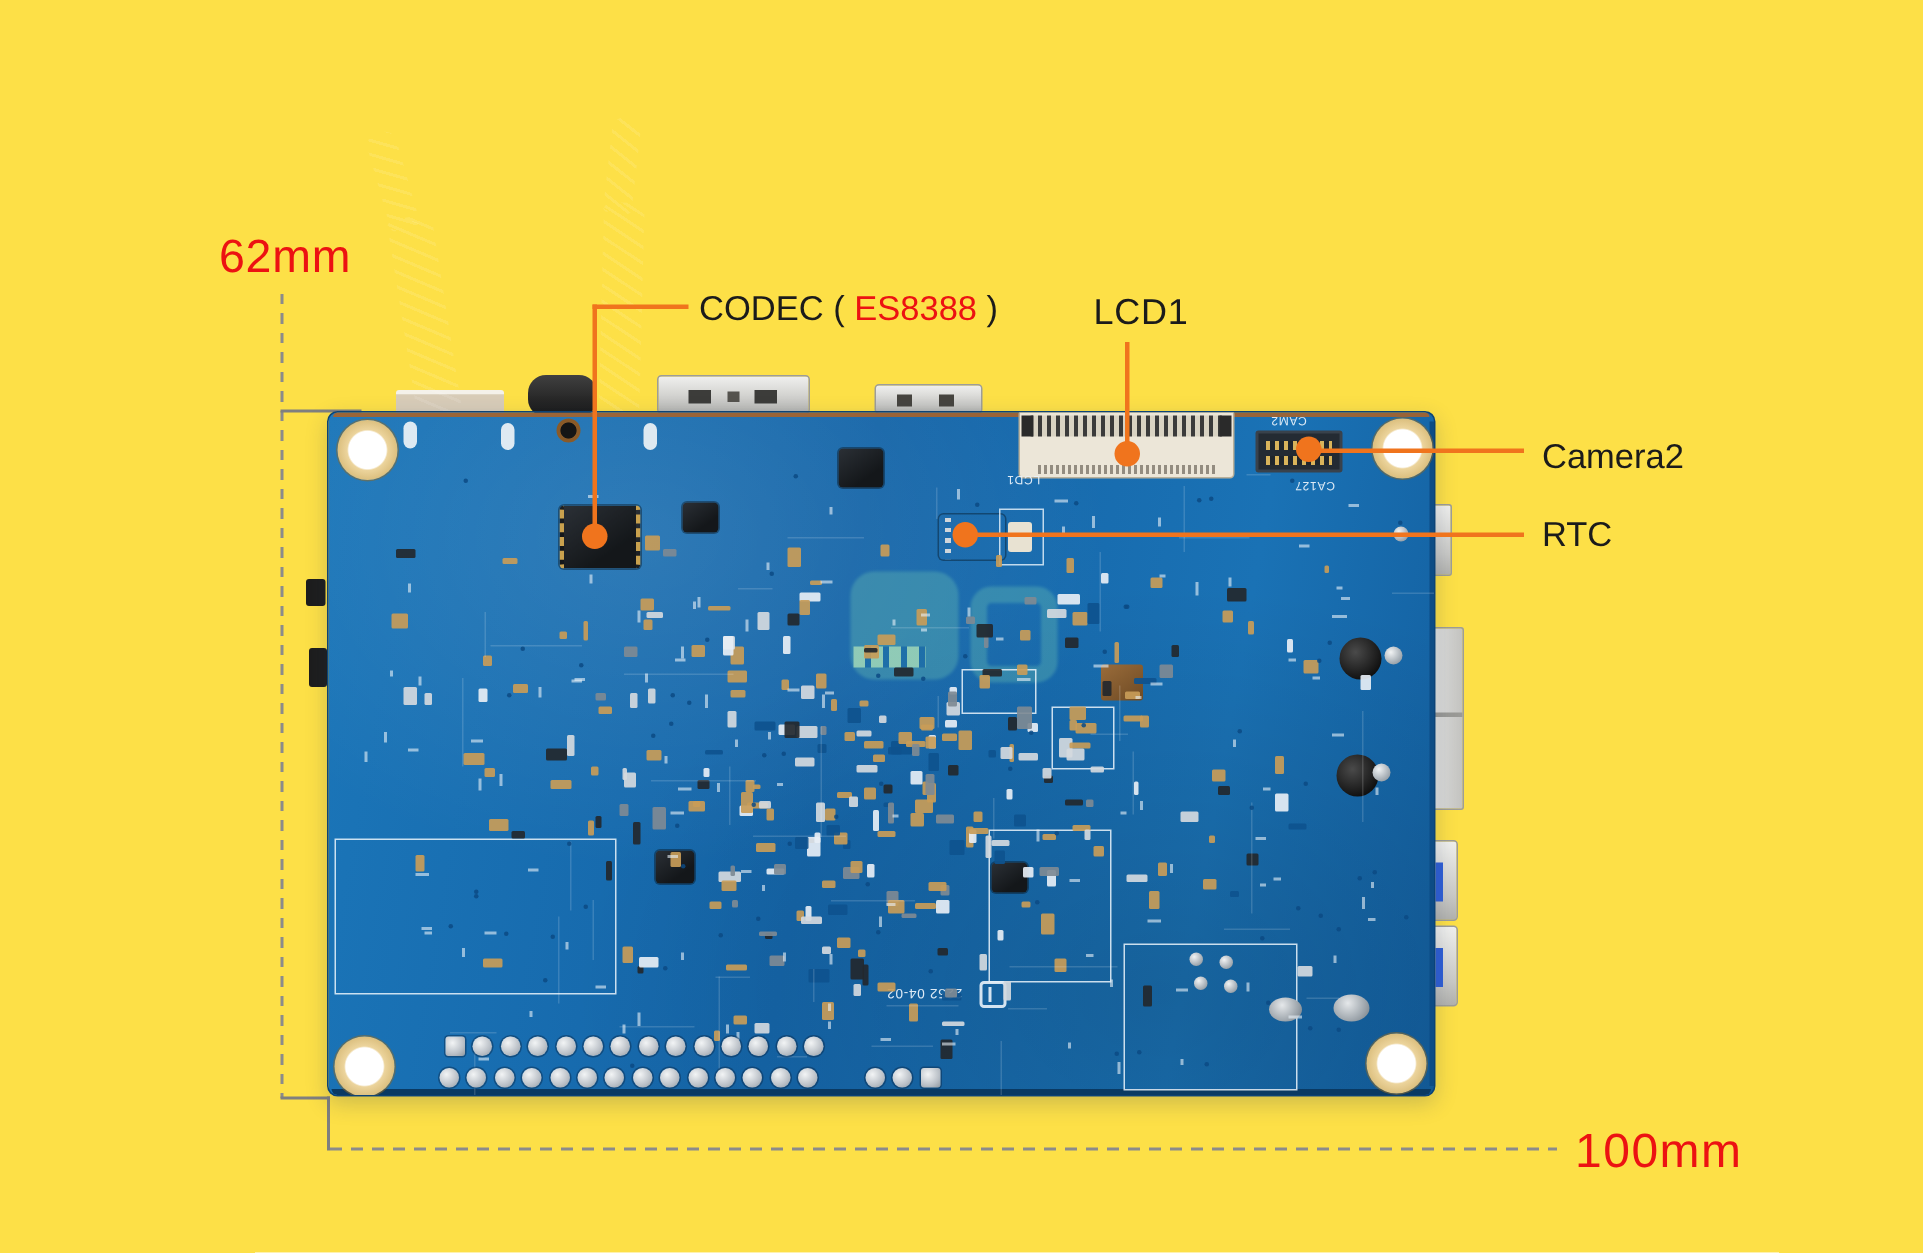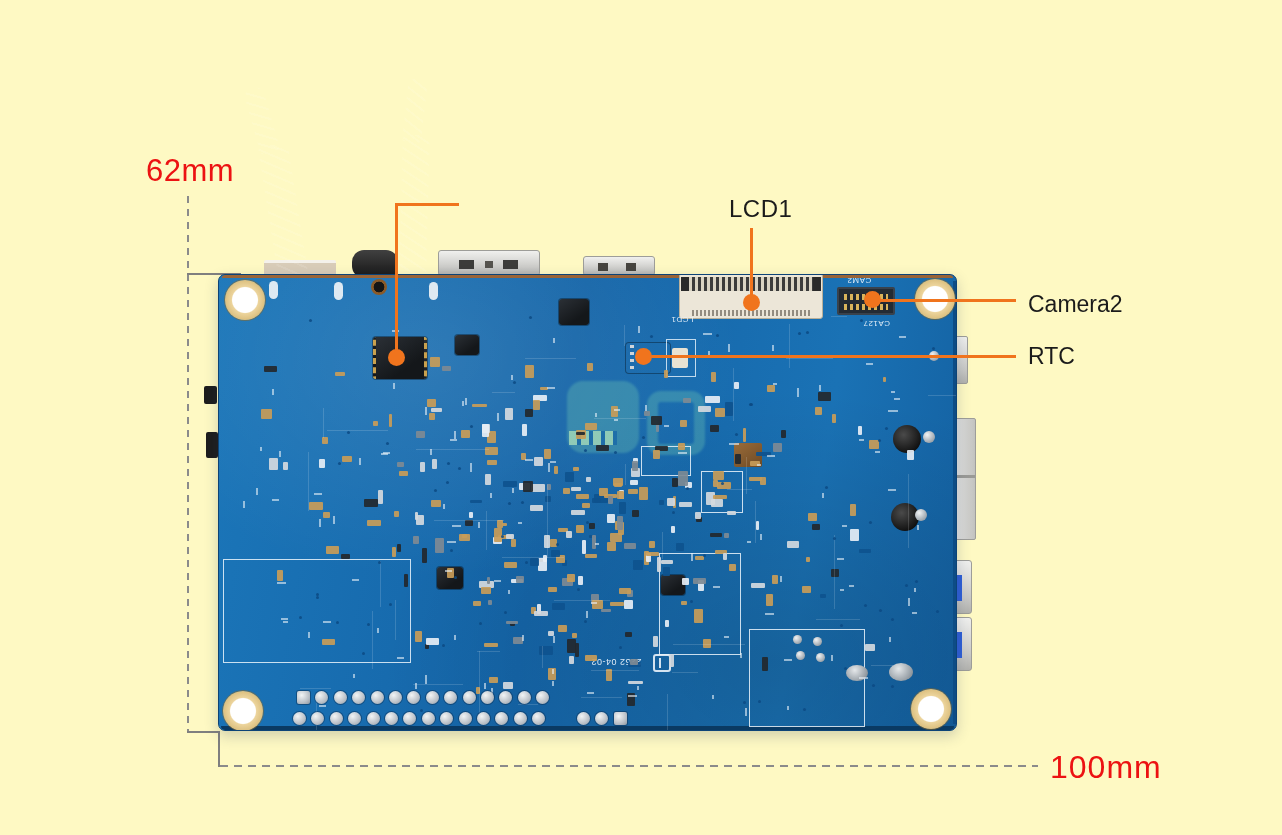--- a/index.html
+++ b/index.html
@@ -1,17 +1,17 @@
 <!DOCTYPE html>
 <html><head>
 <meta charset="utf-8">
 <style>
   html,body{margin:0;padding:0;background:#ffffff;}
   #stage{
-    position:relative;width:1282px;height:835px;background:#fef9c3;overflow:hidden;
+    position:relative;width:1282px;height:835px;background:#fde047;overflow:hidden;
     font-family:"Liberation Sans","DejaVu Sans",sans-serif;
   }
   
   .dim-text{position:absolute;color:#ec1212;font-weight:400;white-space:pre;}
   #dim-height-label{left:146px;top:153px;font-size:31px;letter-spacing:.5px;}
   #dim-width-label{left:1050px;top:749px;font-size:32px;letter-spacing:1px;}
   .dash-v{position:absolute;width:2px;background:repeating-linear-gradient(180deg,#8b8b8b 0 7px,transparent 7px 13px);}
   .dash-h{position:absolute;height:2px;background:repeating-linear-gradient(90deg,#8b8b8b 0 8px,transparent 8px 14px);}
   .tick{position:absolute;background:#7f7f7f;}
   
@@ -711,16 +711,17 @@
 
   <div class="leader" style="left:750px;top:228px;width:3px;height:70px;"></div>
   <div class="leader-dot" style="left:743px;top:294px;"></div>
 
   <div class="leader" style="left:876px;top:299px;width:140px;height:3px;"></div>
   <div class="leader-dot" style="left:864px;top:291px;"></div>
 
   <div class="leader" style="left:650px;top:355px;width:366px;height:3px;"></div>
   <div class="leader-dot" style="left:635px;top:348px;"></div>
 
+  <div class="callout-label" style="left:466px;top:192px;"><span>CODEC ( </span><span class="hl">ES8388</span><span> )</span></div>
   <div class="callout-label" style="left:729px;top:195px;font-size:24px;letter-spacing:.5px;">LCD1</div>
   <div class="callout-label" style="left:1028px;top:291px;">Camera2</div>
   <div class="callout-label" style="left:1028px;top:343px;">RTC</div>
 </div>
 
 </body></html>

